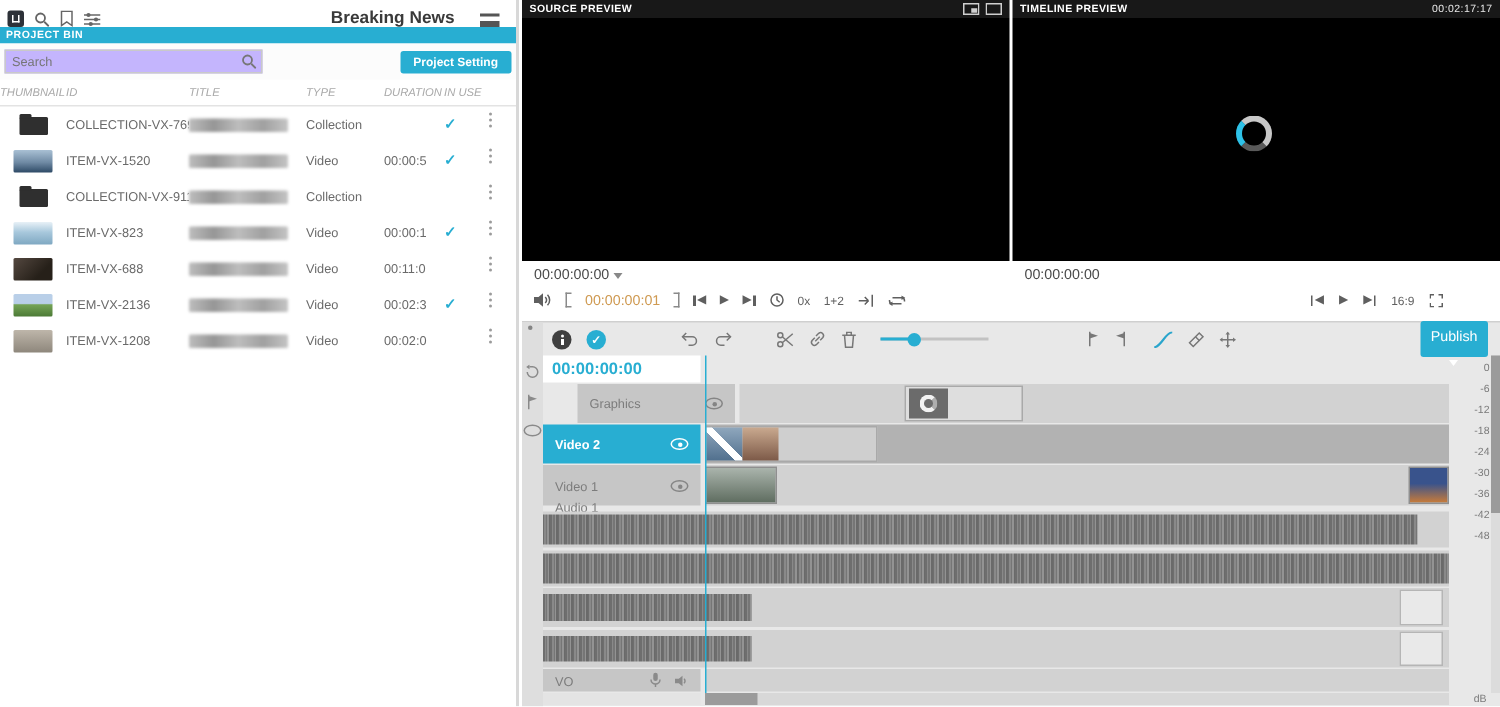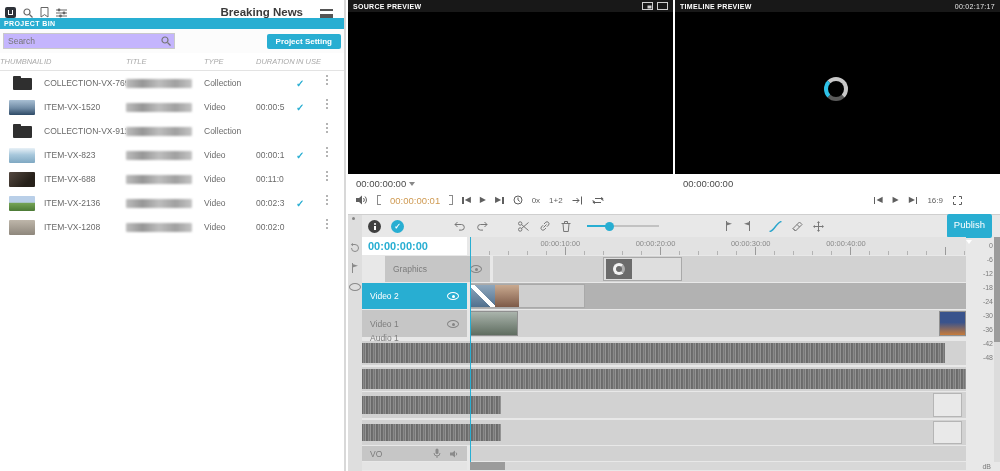--- a/index.html
+++ b/index.html
@@ -117,21 +117,21 @@
       background:repeating-linear-gradient(90deg,#b3b3b3 0 1px,transparent 1px 19px);}
   .lane.rl::after{content:'';position:absolute;left:0;right:0;bottom:0;height:8px;
       background:repeating-linear-gradient(90deg,#9a9a9a 0 1px,transparent 1px 95px);}
   .rlab{position:absolute;top:2px;transform:translateX(-50%);font-size:7.5px;color:#8a8a8a;z-index:2;}
   .rlab.r1{left:18.2%;} .rlab.r2{left:37.4%;} .rlab.r3{left:56.6%;} .rlab.r4{left:75.8%;}
 
   .trow.graphics{height:26px;padding-left:23px;} .trow.video2{height:26px;} .trow.video1{height:27px;}
   .trow.audio{height:53px;flex-direction:column;} .trow.vo{height:15px;} .trow.hs{height:8px;}
   .tname{font-size:8.5px;color:#7c7c7c;margin-left:8px;white-space:nowrap;}
   .video2 .th{background:var(--accent);}
-  .video2 .tname{color:#fff;font-weight:normal;}
+  .video2 .tname{color:#fff;font-weight:bold;}
   .video2 .lane{background:#b2b2b2;}
   .eye{position:absolute;right:8px;top:50%;transform:translateY(-50%);width:12px;height:8px;
        border:1px solid #858585;border-radius:50%;}
   .eye::after{content:'';position:absolute;left:3.5px;top:2px;width:3px;height:3px;border-radius:50%;background:#858585;}
   .video2 .eye{border-color:#fff;} .video2 .eye::after{background:#fff;}
 
   .th.audio-h{align-items:stretch;}
   .ah-name{position:absolute;left:8px;top:50%;transform:translateY(-50%);font-size:8.5px;color:#7c7c7c;}
   .ah-vol{position:absolute;left:46px;top:9px;display:flex;flex-direction:column;align-items:center;gap:4px;}
   .dbtxt{font-size:7px;color:#8a8a8a;}
@@ -490,26 +490,20 @@
           <span class="pdiv"></span>
           <span class="caret"></span>
         </div>
       </div>
 
       <div class="tl-body">
         <div class="tl-grid">
 
           <div class="trow ruler">
             <div class="th tcc">00:00:00:00</div>
-            <div class="lane rl">
-              <span class="rlab r1">00:00:10:00</span>
-              <span class="rlab r2">00:00:20:00</span>
-              <span class="rlab r3">00:00:30:00</span>
-              <span class="rlab r4">00:00:40:00</span>
-            </div>
           </div>
 
           <div class="trow graphics">
             <div class="th">
               <span class="tname">Graphics</span>
               <span class="eye"></span>
             </div>
             <div class="lane">
               <div class="clip g-clip">
                 <div class="g-thumb">

